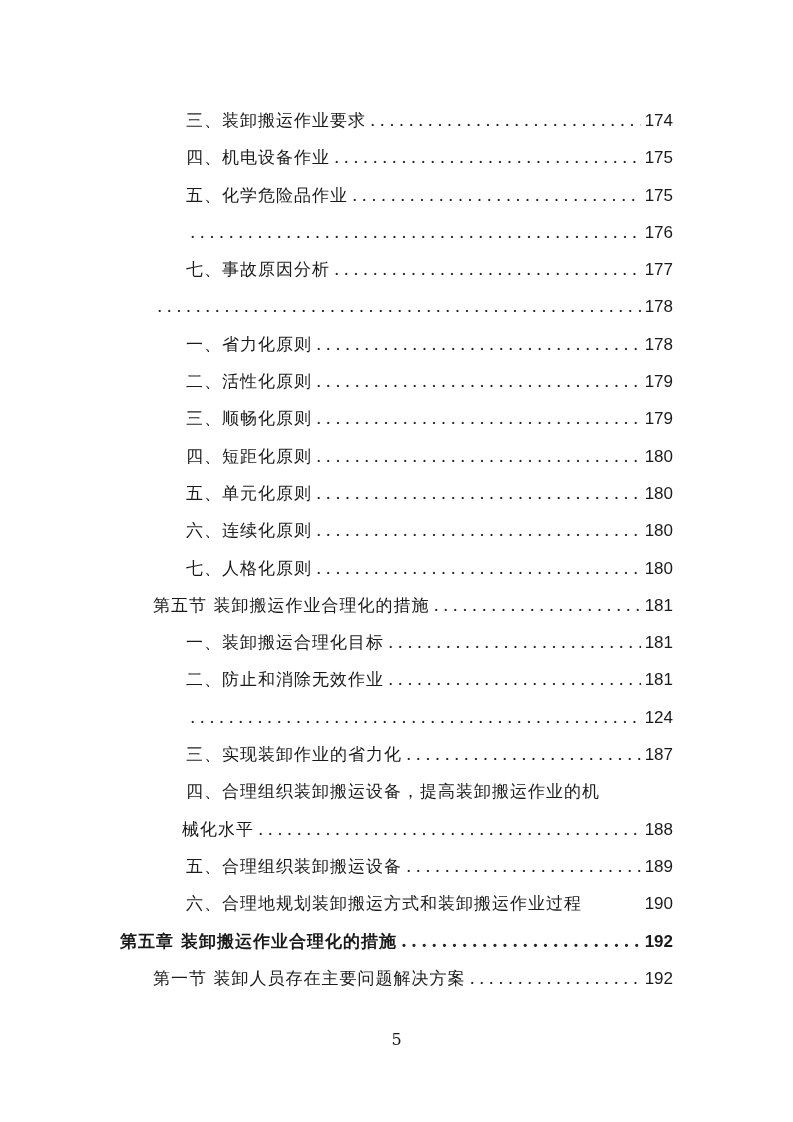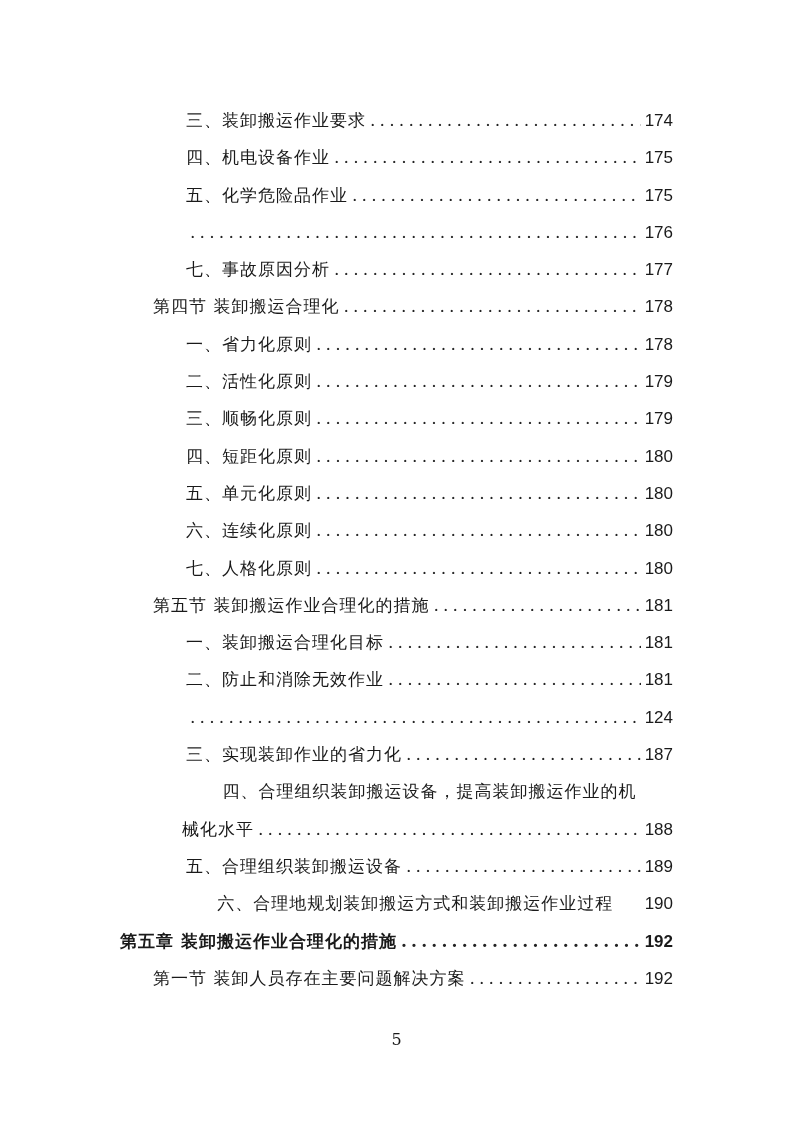--- a/index.html
+++ b/index.html
@@ -6,21 +6,21 @@
   body { width: 793px; height: 1122px; position: relative; overflow: hidden;
          font-family: "DejaVu Serif", "Liberation Serif", serif; color: #1a1a1a; }
   .toc { position: absolute; left: 0; top: 102px; width: 793px; }
   .row { position: relative; height: 37.3px; line-height: 37.3px; font-size: 17px;
          display: flex; align-items: center; white-space: nowrap; }
   .row .inner { display: flex; align-items: baseline; position: absolute; right: 120px; }
   .lvl-chapter .inner { left: 120px; font-weight: bold; }
   .lvl-section .inner { left: 153px; }
   .lvl-item .inner    { left: 186px; }
   .lvl-cont .inner    { left: 182px; }
-  .title { flex: 0 0 auto; letter-spacing: 1px; text-align: center; }
+  .title { flex: 0 0 auto; letter-spacing: 1px; }
   .leader { flex: 1 1 auto; overflow: hidden; margin: 0 4px; letter-spacing: 4.2px; color: #222; }
   .leader::before { content: "...................................................................................................................................................."; }
   .page { flex: 0 0 auto; font-family: Liberation Sans, sans-serif; }
   .row.noleader .title { flex: 1 1 auto; }
   .footer { position: absolute; top: 1030px; left: 0; width: 793px; text-align: center;
             font-size: 16px; }
 </style>
 </head>
 <body>
 
@@ -54,21 +54,20 @@
     </div>
   <div class="row lvl-item">
       <div class="inner">
         <span class="title">七、事故原因分析</span>
         <span class="leader"></span>
         <span class="page">177</span>
       </div>
     </div>
   <div class="row lvl-section">
       <div class="inner">
-        <span class="title">第四节 装卸搬运合理化</span>
         <span class="leader"></span>
         <span class="page">178</span>
       </div>
     </div>
   <div class="row lvl-item">
       <div class="inner">
         <span class="title">一、省力化原则</span>
         <span class="leader"></span>
         <span class="page">178</span>
       </div>

